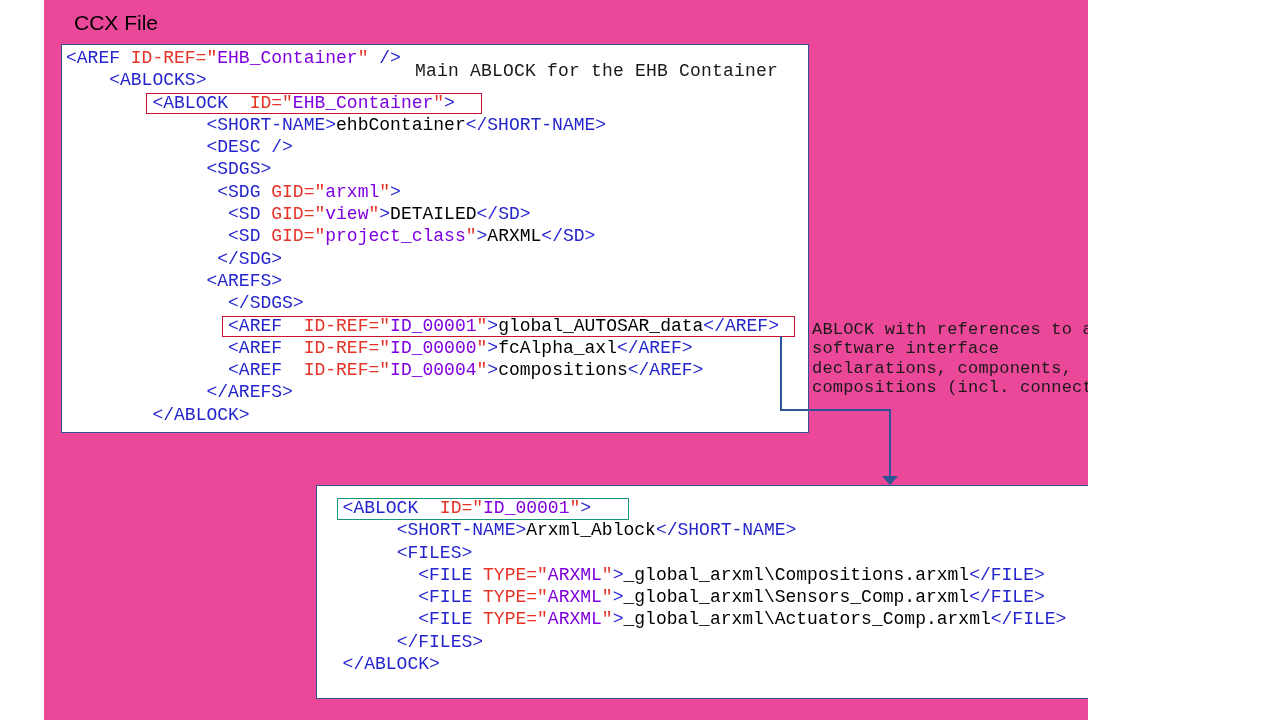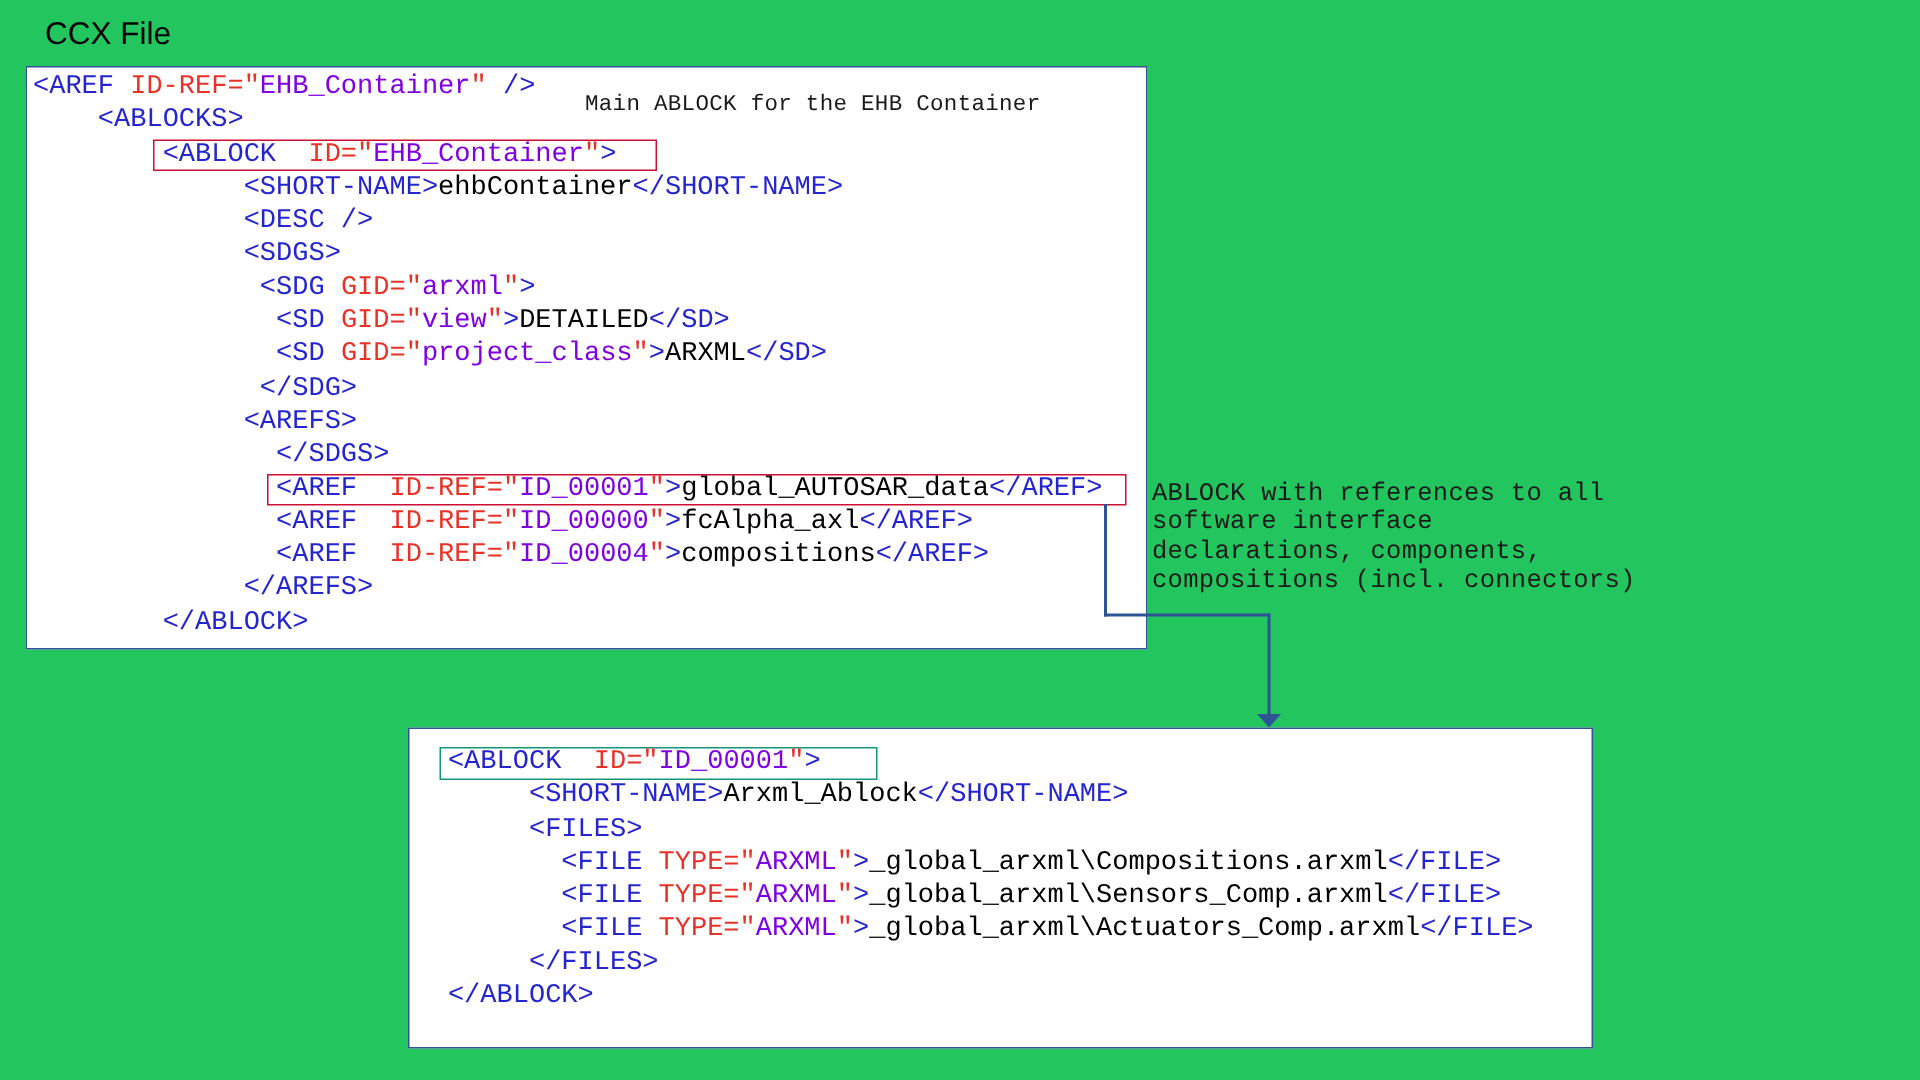--- a/index.html
+++ b/index.html
@@ -6,22 +6,22 @@
     --c-tag:#2525CE;
     --c-attr:#E63327;
     --c-val:#7F00E0;
     --c-txt:#000000;
     --c-border:#2F5496;
     --c-red:#CC0F33;
     --c-teal:#15957C;
   }
   html,body{margin:0;padding:0;background:#ffffff;}
   .stage{
-    position:relative;width:1280px;height:720px;background:#22c55e;
-    overflow:hidden;font-family:"Liberation Mono",monospace;
+    position:relative;width:1044px;height:720px;background:#ec4899;
+    overflow:hidden;font-family:"Liberation Mono",monospace;margin-left:44px;
   }
   .title{
     position:absolute;left:30px;top:11px;
     font-family:"Liberation Sans",sans-serif;
     font-size:21px;color:#000;
   }
   .codebox{
     position:absolute;background:#fff;
     border:1.5px solid var(--c-border);
     box-sizing:border-box;
@@ -37,21 +37,21 @@
   .val{color:var(--c-val);font-weight:normal;}
   .txt{color:var(--c-txt);font-weight:normal;}
   .hl{
     display:inline-block;border:1.5px solid;padding:0 4px 0 5px;margin-left:-6px;
     line-height:19.5px;vertical-align:baseline;
   }
   .hl.red{border-color:var(--c-red);}
   .hl.teal{border-color:var(--c-teal);}
   .note{position:absolute;color:#1a1a1a;}
   .note-main{
-    left:390px;top:61px;font-size:15px;letter-spacing:0.2px;
+    left:371px;top:61px;font-size:18px;letter-spacing:0.2px;
   }
   .note-refs{
     left:768px;top:320px;width:336px;text-align:left;
     font-size:17px;line-height:19.4px;white-space:pre-line;letter-spacing:0.2px;
   }
   .conn{position:absolute;background:var(--c-border);}
   .conn-v1{left:736px;top:336px;width:2px;height:75px;}
   .conn-h1{left:736px;top:409px;width:111px;height:2px;}
   .conn-v2{left:845px;top:409px;width:2px;height:70px;}
   .arrowhead{

